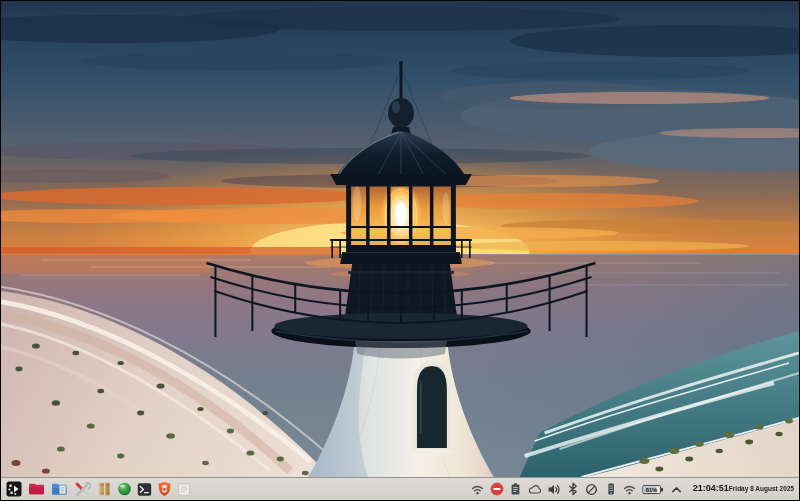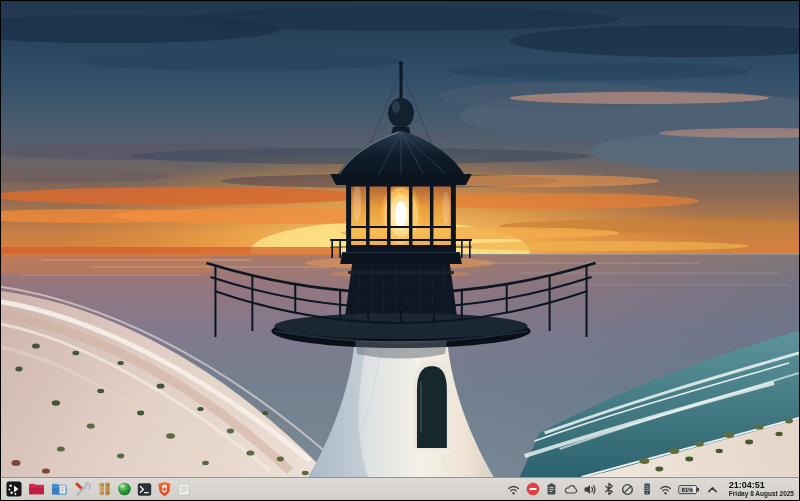--- a/index.html
+++ b/index.html
@@ -18,21 +18,21 @@
   .tb-left{display:flex;align-items:center;gap:4px;}
   .tb-spacer{flex:1;}
   .tb-right{display:flex;align-items:center;gap:3px;}
   button.tb-btn{
     all:unset;display:flex;align-items:center;justify-content:center;
     width:19px;height:20px;cursor:pointer;border-radius:2px;
   }
   button.tb-btn.sm{width:16px;}
   button.tb-btn.wide{width:25px;}
   .clock{
-    display:flex;flex-direction:column;align-items:flex-start;justify-content:center;
+    display:flex;flex-direction:row;align-items:center;justify-content:center;
     line-height:1.08;padding:0 2px 0 5px;cursor:pointer;
   }
   .clock .time{font-size:9px;font-weight:700;color:#101010;letter-spacing:0;}
   .clock .date{font-size:6.5px;font-weight:600;color:#1c1c1c;}
 </style>
 </head>
 <body>
 
 <div class="screen">
 

